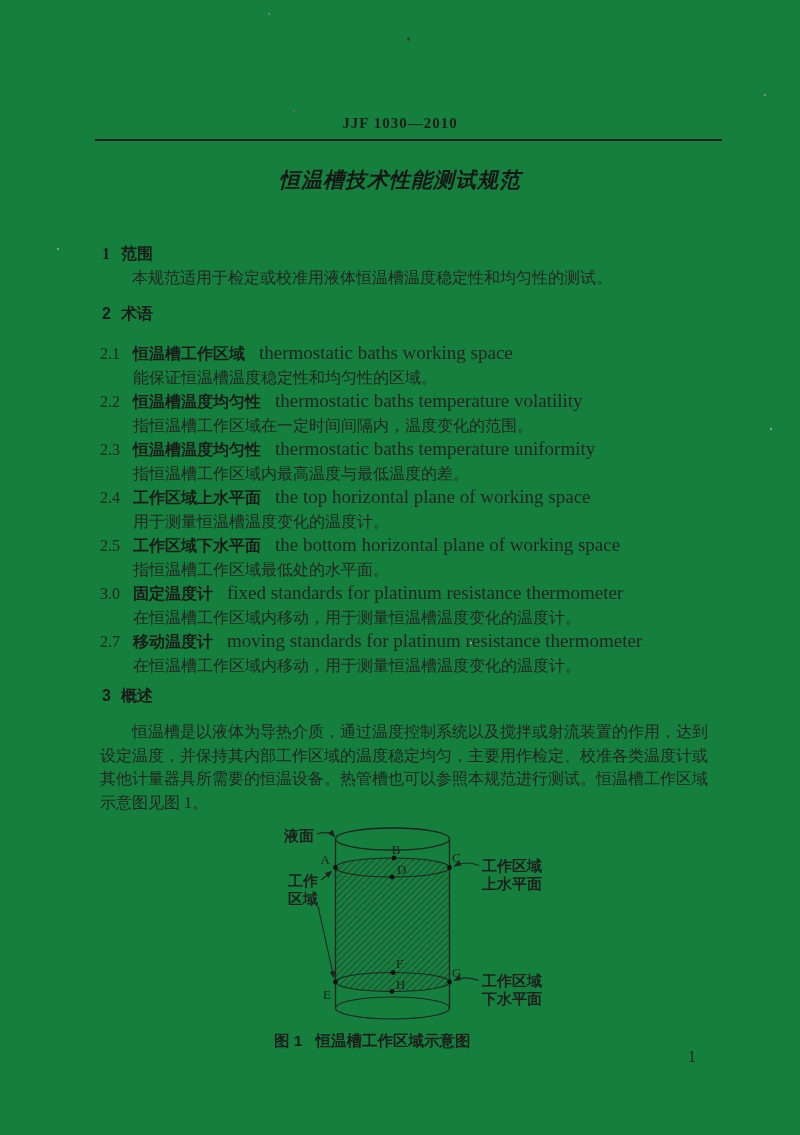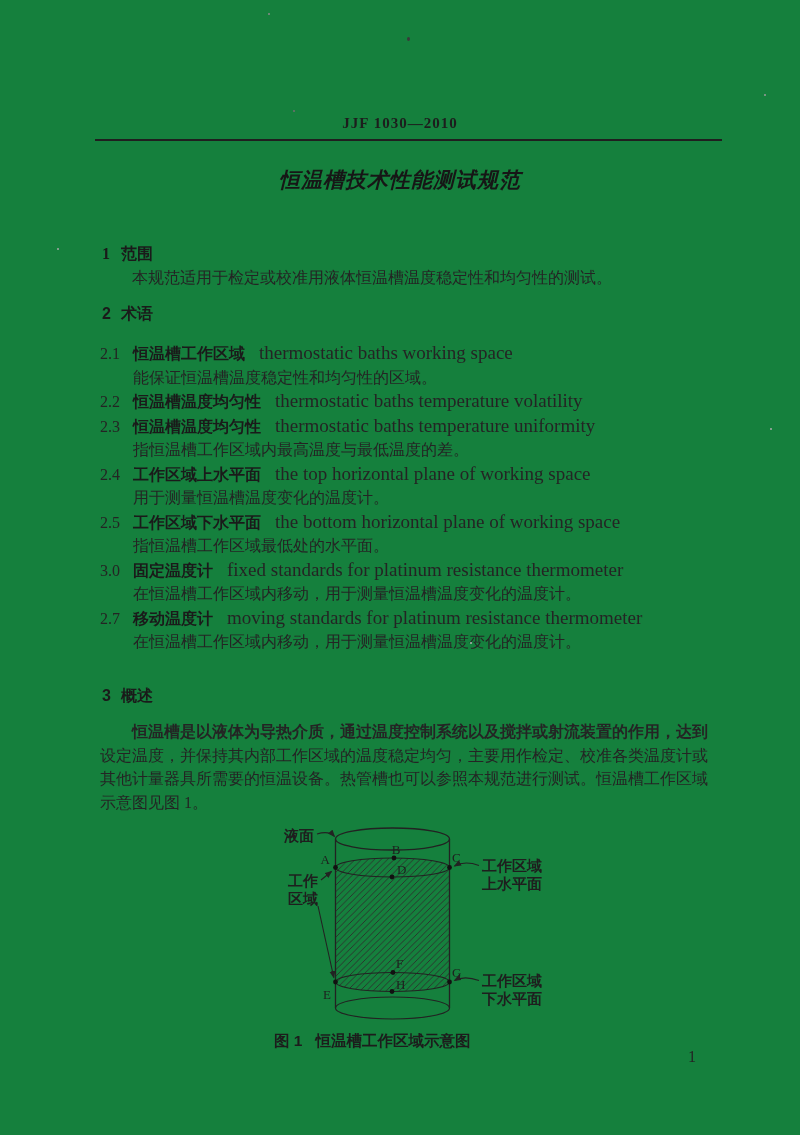--- a/index.html
+++ b/index.html
@@ -25,21 +25,21 @@
   }
   .snum{display:inline-block;width:19px;}
   .body-line{font-size:16px;color:#242424;}
   .terms{top:341px;left:100px;width:616px;line-height:23.5px;font-size:16px;color:#242424;}
   .term-head .tnum{display:inline-block;width:33px;font-family:"Liberation Serif", serif;}
   .term-head .tzh{font-family:"Liberation Sans", sans-serif;font-weight:700;color:#1a1a1a;}
   .term-head .ten{font-family:"Liberation Serif", serif;font-size:19px;margin-left:14px;color:#242424;}
   .term-def{padding-left:33px;}
   .para{top:720px;left:100px;width:616px;line-height:23.6px;font-size:16px;color:#242424;}
   .para .ln{white-space:nowrap;}
-  .para .ln.first{text-indent:32px;font-weight:bold;}
+  .para .ln.first{text-indent:32px;}
   .fig-caption{
     top:1031px;left:274px;font-size:15.5px;font-weight:700;
     font-family:"Liberation Sans", sans-serif;color:#1c1c1c;
   }
   .fig-caption .cap-text{margin-left:13px;}
   .page-num{top:1048px;left:688px;font-size:16px;color:#242424;}
   .speck{border-radius:50%;}
   svg text{font-family:"Liberation Serif", serif;fill:#1e1e1e;}
   svg .pt-label{font-size:13px;}
   svg .zh-label{font-size:15px;font-weight:700;}
@@ -62,20 +62,21 @@
     <span class="snum">2</span><span>术语</span>
   </div>
 
   <div class="abs terms">
     <div class="term">
       <div class="term-head"><span class="tnum">2.1</span><span class="tzh">恒温槽工作区域</span><span class="ten">thermostatic baths working space</span></div>
       <div class="term-def">能保证恒温槽温度稳定性和均匀性的区域。</div>
     </div>
     <div class="term">
       <div class="term-head"><span class="tnum">2.2</span><span class="tzh">恒温槽温度均匀性</span><span class="ten">thermostatic baths temperature volatility</span></div>
+      <div class="term-def">指恒温槽工作区域在一定时间间隔内，温度变化的范围。</div>
     </div>
     <div class="term">
       <div class="term-head"><span class="tnum">2.3</span><span class="tzh">恒温槽温度均匀性</span><span class="ten">thermostatic baths temperature uniformity</span></div>
       <div class="term-def">指恒温槽工作区域内最高温度与最低温度的差。</div>
     </div>
     <div class="term">
       <div class="term-head"><span class="tnum">2.4</span><span class="tzh">工作区域上水平面</span><span class="ten">the top horizontal plane of working space</span></div>
       <div class="term-def">用于测量恒温槽温度变化的温度计。</div>
     </div>
     <div class="term">

